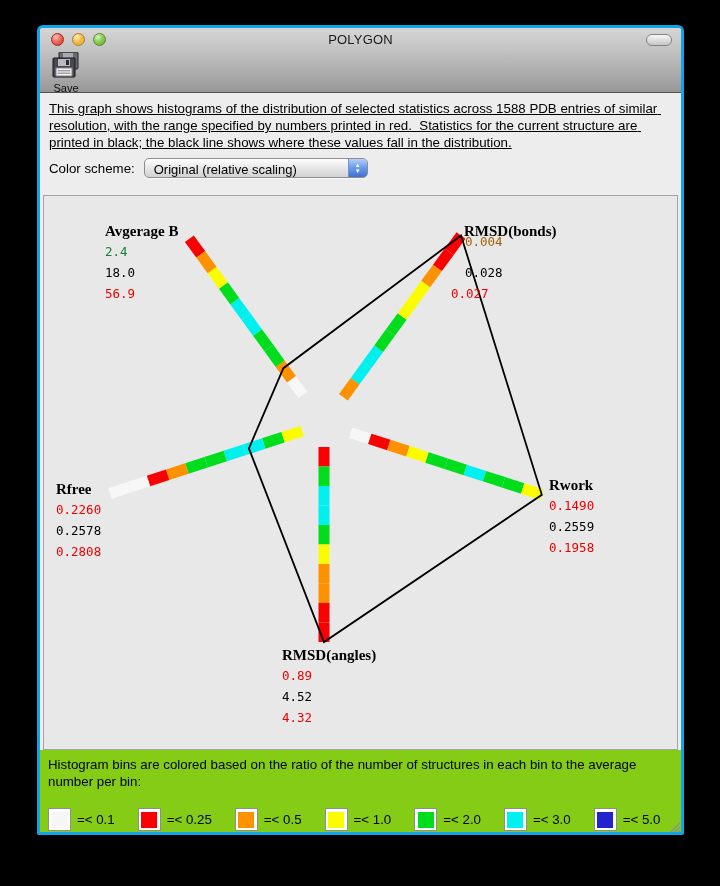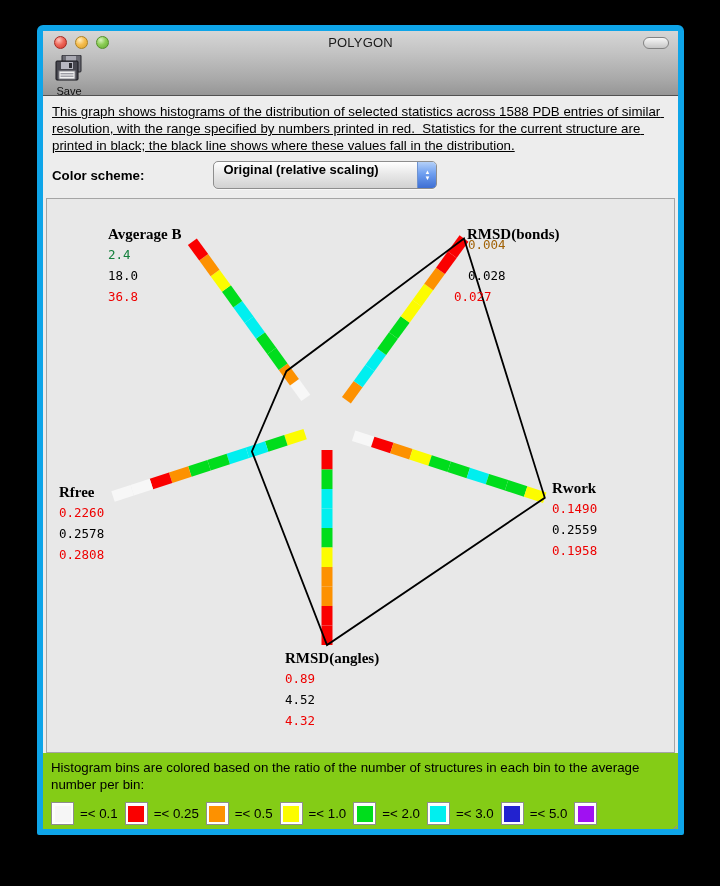--- a/index.html
+++ b/index.html
@@ -1,20 +1,20 @@
 <!DOCTYPE html>
 <html><head>
 <meta charset="utf-8">
 <style>
   * { margin:0; padding:0; box-sizing:border-box; }
   html,body { width:720px; height:886px; background:#000; overflow:hidden;
               font-family:"Liberation Sans", sans-serif; }
 
   .window { position:absolute; left:37px; top:25px; width:647px; height:810px;
-            border:6px solid #0ea5e9; border-radius:6px 6px 2px 2px;
+            border:3px solid #0ea5e9; border-radius:6px 6px 2px 2px;
             background:#ededed; overflow:hidden; }
 
   
   .header { height:65px; background:linear-gradient(#d6d6d6, #c3c3c3 34%, #a9a9a9 75%, #969696);
             border-bottom:1px solid #515151; position:relative; }
   .titlebar { height:23px; position:relative; }
   .traffic { position:absolute; left:11px; top:5px; display:flex; gap:8px; }
   .light { width:13px; height:13px; border-radius:50%; }
   .light.red    { background:radial-gradient(circle at 35% 28%, #ffc4bc, #ef6a5c 45%, #d0342a); border:1px solid #a52a21;}
   .light.yellow { background:radial-gradient(circle at 35% 28%, #ffeec2, #f6bd4f 45%, #d99f2b); border:1px solid #ad8121;}
@@ -24,46 +24,46 @@
   .pill { position:absolute; right:9px; top:6px; width:26px; height:12px; border-radius:7px;
           background:linear-gradient(#f7f7f7,#c6c6c6); border:1px solid #838383; }
   .toolbar { height:42px; display:flex; align-items:flex-start; padding-left:8px; }
   .tool-btn { display:flex; flex-direction:column; align-items:center; gap:1px;
               padding:1px 4px; border:none; background:transparent; cursor:default; }
   .tool-btn .tb-label { font-size:11px; color:#111; }
 
   
   .desc-panel { height:102px; padding:7px 9px 0 9px; background:#ededed; }
   .desc-text { font-size:13.3px; line-height:17px; color:#000; white-space:pre-wrap;text-decoration:underline; }
-  .scheme-row { display:flex; align-items:center; gap:26px; margin-top:7px;font-weight:bold; }
+  .scheme-row { display:flex; align-items:center; gap:9px; margin-top:7px; }
   .scheme-label { font-size:13.3px; color:#000; }
-  .popup { width:224px; height:28px; border:1px solid #8e8e8e; border-radius:5px;
+  .popup { width:224px; height:20px; border:1px solid #8e8e8e; border-radius:5px;
            background:linear-gradient(#ffffff,#e9e9e9 45%,#d2d2d2); display:flex;
-           align-items:flex-start; position:relative; box-shadow:0 1px 0 rgba(255,255,255,.6);margin-left:43px;}
+           align-items:flex-end; position:relative; box-shadow:0 1px 0 rgba(255,255,255,.6);}
   .popup-text { flex:1; font-size:13px; color:#000; padding-left:9px;
                 white-space:nowrap; overflow:hidden; }
   .popup-cap { width:19px; height:100%; border-left:1px solid #6f93d0; border-radius:0 4px 4px 0;
                background:linear-gradient(#b4d0f8,#6f9ff0 45%,#3e6fd3);
                display:flex; flex-direction:column; align-items:center; justify-content:center; }
   .popup-cap span { color:#fff; font-size:6px; line-height:6px; }
 
   
   .plot-panel { height:555px; margin:0 3px; background:#e8e8e8;
                 border:1px solid #a5a5a5; position:relative; }
   .plot-panel svg { position:absolute; left:0; top:0; }
   .plot-labels { position:absolute; left:0; top:0; width:100%; height:100%; }
   .axis-name { position:absolute; font-family:"Liberation Serif", serif;
                font-weight:bold; font-size:15px; color:#000; white-space:nowrap; }
   .axis-value { position:absolute; font-family:"DejaVu Sans Mono", monospace;
                 font-size:12.5px; line-height:14px; white-space:nowrap; }
 
   
   .bottom-panel { height:88px; padding:6px 8px 0 8px; position:relative; background:#84cc16; }
   .legend-text { font-size:13.3px; line-height:17px; color:#000; }
-  .legend-row { display:flex; align-items:flex-end; gap:7px; margin-top:9px; overflow:hidden; }
+  .legend-row { display:flex; align-items:flex-end; gap:23px; margin-top:18px; overflow:hidden; }
   .bin { display:flex; align-items:center; gap:6px; }
   .bin-box { width:23px; height:23px; border:1px solid #8e8e8e; background:#fcfcfc;
              display:flex; align-items:center; justify-content:center; box-shadow:inset 0 0 0 1px #fff; }
   .bin-fill { width:16px; height:16px; }
   .bin-label { font-size:13.3px; color:#000; white-space:nowrap; }
   .grip { position:absolute; right:1px; bottom:1px; }
 </style>
 </head>
 <body>
 
@@ -163,21 +163,21 @@
         <line x1="142.8658" y1="272.5578" x2="123.65559999999999" y2="278.7996" stroke="#fd9100" stroke-width="11"></line>
         <line x1="123.65559999999999" y1="278.7996" x2="104.4454" y2="285.0414" stroke="#fa0000" stroke-width="11"></line>
         <line x1="104.4454" y1="285.0414" x2="85.23520000000002" y2="291.28319999999997" stroke="#f7f7f7" stroke-width="11"></line>
         <line x1="85.23520000000002" y1="291.28319999999997" x2="66.025" y2="297.525" stroke="#f7f7f7" stroke-width="11"></line>
         <polygon points="417.0,39.5 239.4,172.2 204.9,252.4 280.0,446.0 497.8,298.8" fill="none" stroke="#000000" stroke-width="1.8"></polygon>
       </svg>
     <div class="plot-labels" id="plot-labels">
         <div class="axis-name" style="left: 61px; top: 27px;">Avgerage B</div>
         <div class="axis-value" style="left: 61px; top: 49px; color: #15803d;">2.4</div>
         <div class="axis-value" style="left: 61px; top: 70px; color: rgb(0, 0, 0);">18.0</div>
-        <div class="axis-value" style="left: 61px; top: 91px; color: rgb(238, 0, 0);">36.8</div>
+        <div class="axis-value" style="left: 61px; top: 91px; color: rgb(238, 0, 0);">56.9</div>
         <div class="axis-name" style="left: 420px; top: 27px;">RMSD(bonds)</div>
         <div class="axis-value" style="left: 421px; top: 39px; color: #a16207;">0.004</div>
         <div class="axis-value" style="left: 421px; top: 70px; color: rgb(0, 0, 0);">0.028</div>
         <div class="axis-value" style="left: 407px; top: 91px; color: rgb(238, 0, 0);">0.027</div>
         <div class="axis-name" style="left: 505px; top: 281px;">Rwork</div>
         <div class="axis-value" style="left: 505px; top: 303px; color: rgb(238, 0, 0);">0.1490</div>
         <div class="axis-value" style="left: 505px; top: 324px; color: rgb(0, 0, 0);">0.2559</div>
         <div class="axis-value" style="left: 505px; top: 345px; color: rgb(238, 0, 0);">0.1958</div>
         <div class="axis-name" style="left: 238px; top: 451px;">RMSD(angles)</div>
         <div class="axis-value" style="left: 238px; top: 473px; color: rgb(238, 0, 0);">0.89</div>

